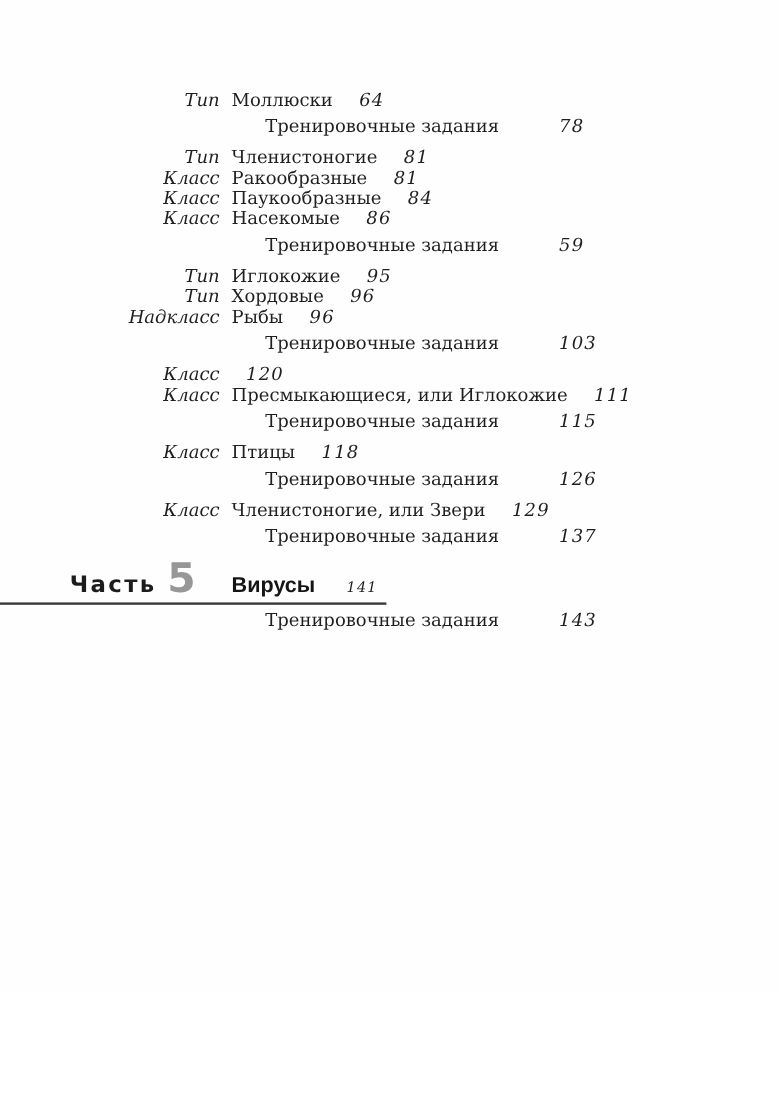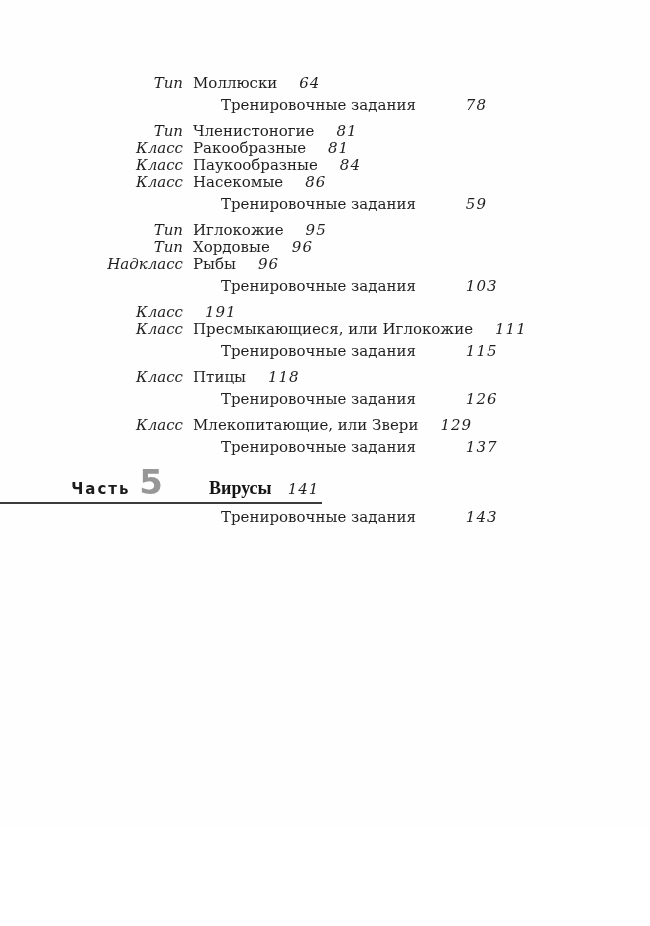--- a/index.html
+++ b/index.html
@@ -50,43 +50,43 @@
     flex: none;
     width: 183px;
     box-sizing: border-box;
     padding-right: 20px;
     text-align: right;
     white-space: nowrap;
   }
   .part-word {
     font-family: "DejaVu Sans", "Liberation Sans", sans-serif;
     font-weight: bold;
-    font-size: 15px;
+    font-size: 19px;
     letter-spacing: 2px;
     color: #1c1c1c;
   }
   .part-number {
     font-family: "DejaVu Sans", "Liberation Sans", sans-serif;
     font-weight: bold;
     font-size: 34px;
     line-height: 0.9;
     margin-left: 4px;
     color: #979797;
   }
   .part-title {
-    margin-left: 26px;
-    font-family: Liberation Serif, serif;
+    margin-left: 10px;
+    font-family: Liberation Sans, sans-serif;
     font-weight: bold;
     font-size: 18px;
     color: #151515;
   }
   .part-page {
-    margin-left: 16px;
+    margin-left: 26px;
     font-style: italic;
-    font-size: 15px;
+    font-size: 12px;
     letter-spacing: 1px;
   }
   .part-rule {
     width: 322px;
     height: 2px;
     background: #3a3a3a;
     margin-top: 4px;
   }
   .part-training { margin-top: 7px; }
 </style>
@@ -154,21 +154,21 @@
           </div>
           <div class="toc-row training">
             <span class="toc-label"></span>
             <span class="toc-title">Тренировочные задания</span>
             <span class="toc-page">103</span>
           </div>
         </div>
         <div class="toc-group">
           <div class="toc-row">
             <span class="toc-label">Класс</span>
-            <span class="toc-page">191</span>
+            <span class="toc-page">120</span>
           </div>
           <div class="toc-row">
             <span class="toc-label">Класс</span>
             <span class="toc-title">Пресмыкающиеся, или Иглокожие</span>
             <span class="toc-page">111</span>
           </div>
           <div class="toc-row training">
             <span class="toc-label"></span>
             <span class="toc-title">Тренировочные задания</span>
             <span class="toc-page">115</span>
@@ -182,21 +182,21 @@
           </div>
           <div class="toc-row training">
             <span class="toc-label"></span>
             <span class="toc-title">Тренировочные задания</span>
             <span class="toc-page">126</span>
           </div>
         </div>
         <div class="toc-group">
           <div class="toc-row">
             <span class="toc-label">Класс</span>
-            <span class="toc-title">Млекопитающие, или Звери</span>
+            <span class="toc-title">Членистоногие, или Звери</span>
             <span class="toc-page">129</span>
           </div>
           <div class="toc-row training">
             <span class="toc-label"></span>
             <span class="toc-title">Тренировочные задания</span>
             <span class="toc-page">137</span>
           </div>
         </div>
       </div>
 

